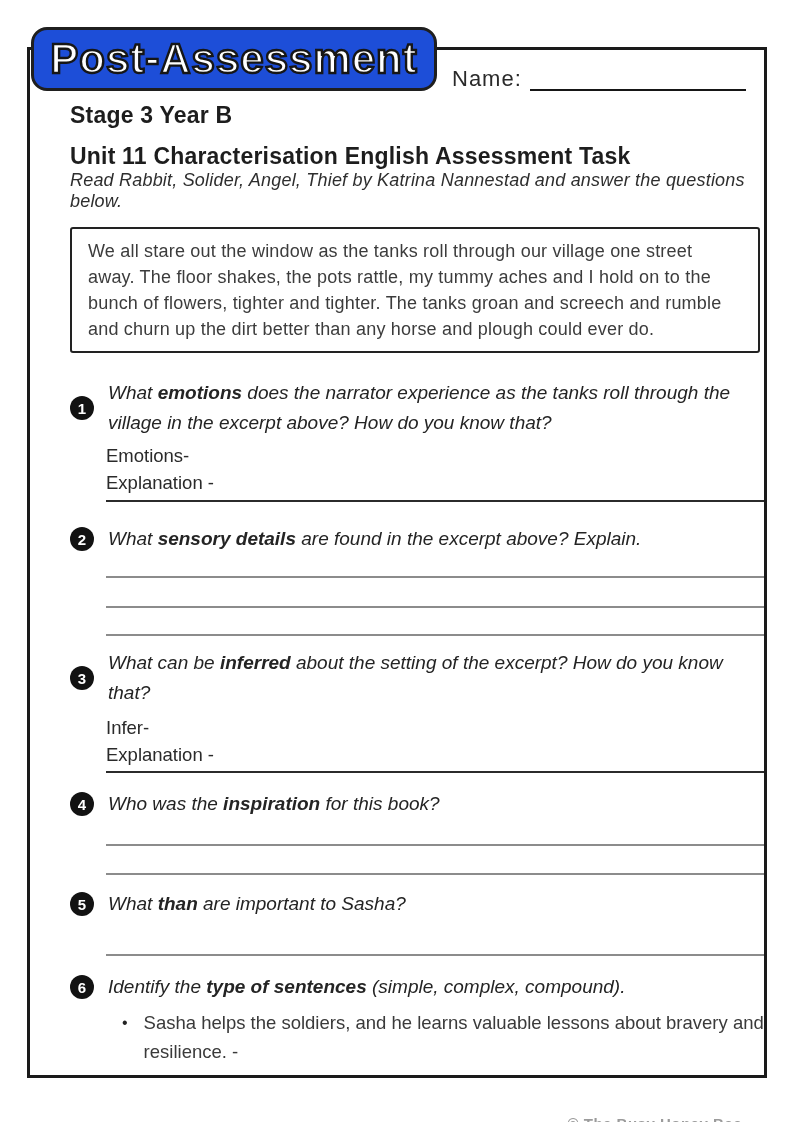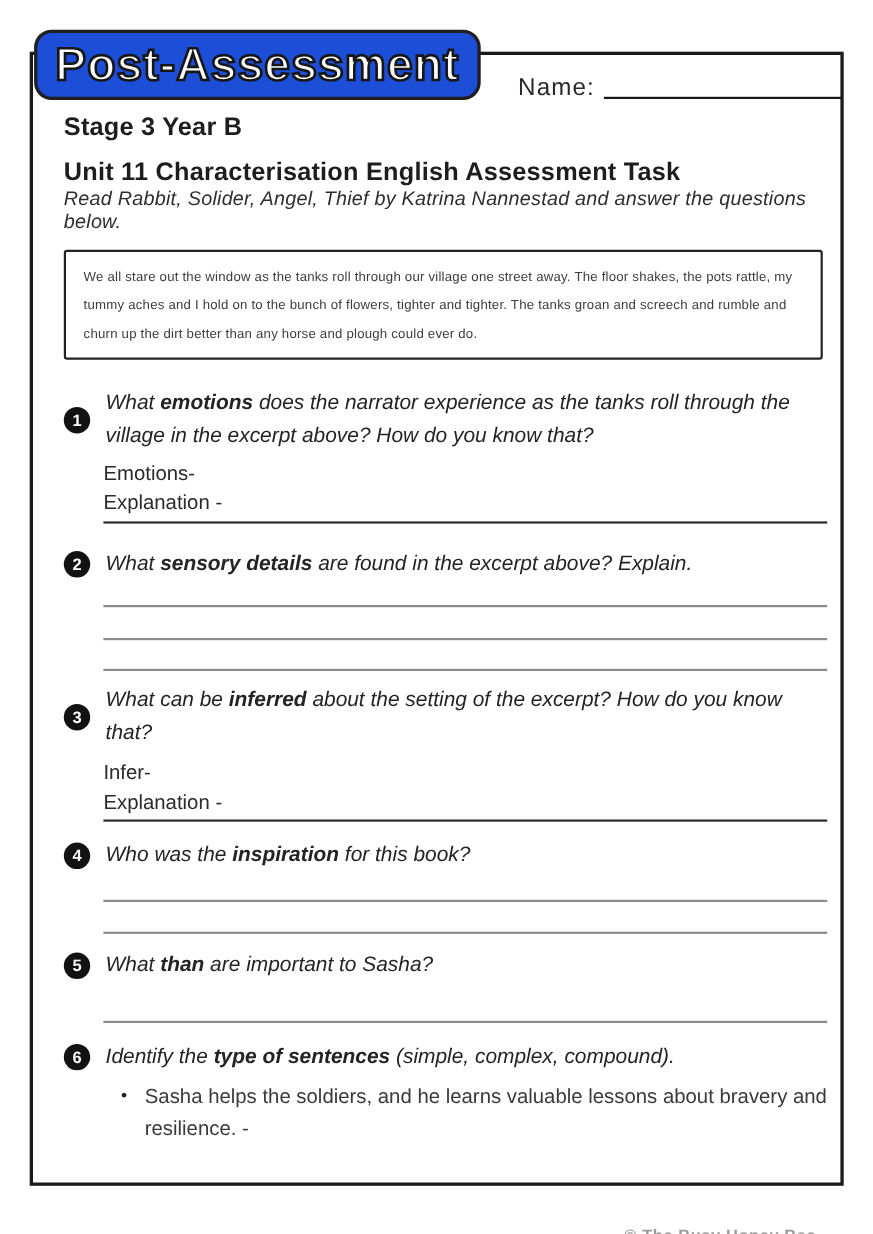--- a/index.html
+++ b/index.html
@@ -12,36 +12,36 @@
 
   
   .banner { position:absolute; left:31px; top:27px; width:406px; height:64px;
     background:#1d4ed8; border:3px solid #1f1f1f; border-radius:16px;
     display:flex; align-items:center; justify-content:center; z-index:5; }
   .banner-text { font-weight:800; font-size:42px; letter-spacing:1px;
     color:#ffffff; -webkit-text-stroke:2.4px #161616;
     text-shadow:0 0 1px #161616; white-space:nowrap; }
 
   
-  .name-row { position:absolute; left:452px; top:66px; z-index:6; display:flex; align-items:flex-start;margin-left:19px; }
+  .name-row { position:absolute; left:452px; top:66px; z-index:6; display:flex; align-items:center; }
   .name-label { font-size:22px; color:#2a2a2a; letter-spacing:1px; }
   .name-line { width:216px; height:24px; border-bottom:2.5px solid #161616; margin-left:8px; }
 
   
-  .content { position:absolute; left:32px; top:50px; width:734px; height:1025px;
+  .content { position:absolute; left:44px; top:50px; width:734px; height:1025px;
     padding:52px 14px 0 26px; overflow:hidden; }
 
   .stage-title { font-size:23px; font-weight:700; color:#1d1d1d; letter-spacing:0.2px; }
   .unit-title  { font-size:23px; font-weight:700; color:#1d1d1d; margin-top:14px; letter-spacing:0.2px; }
 
   .instruction { font-size:18px; font-style:italic; color:#2e2e2e; letter-spacing:0.2px; }
 
   .excerpt-box { margin-top:15px; margin-right:4px; border:2.5px solid #222222; border-radius:3px;
     padding:9px 16px; }
-  .excerpt-text { font-size:12px; line-height:26px; color:#3c3c3c; letter-spacing:0.2px; }
+  .excerpt-text { font-size:18px; line-height:26px; color:#3c3c3c; letter-spacing:0.2px; }
 
   .q-block { margin-top:0; }
   .q-row { display:flex; align-items:center; gap:14px; }
   .q-badge { flex:0 0 24px; width:24px; height:24px; border-radius:50%; background:#121212;
     color:#ffffff; font-size:15px; font-weight:700; display:flex; align-items:center;
     justify-content:center; }
   .q-text { flex:1; font-size:19px; font-style:italic; color:#242424; line-height:30px; }
   .seg-bold { font-weight:700; }
 
   .q-sub { margin-left:36px; }

